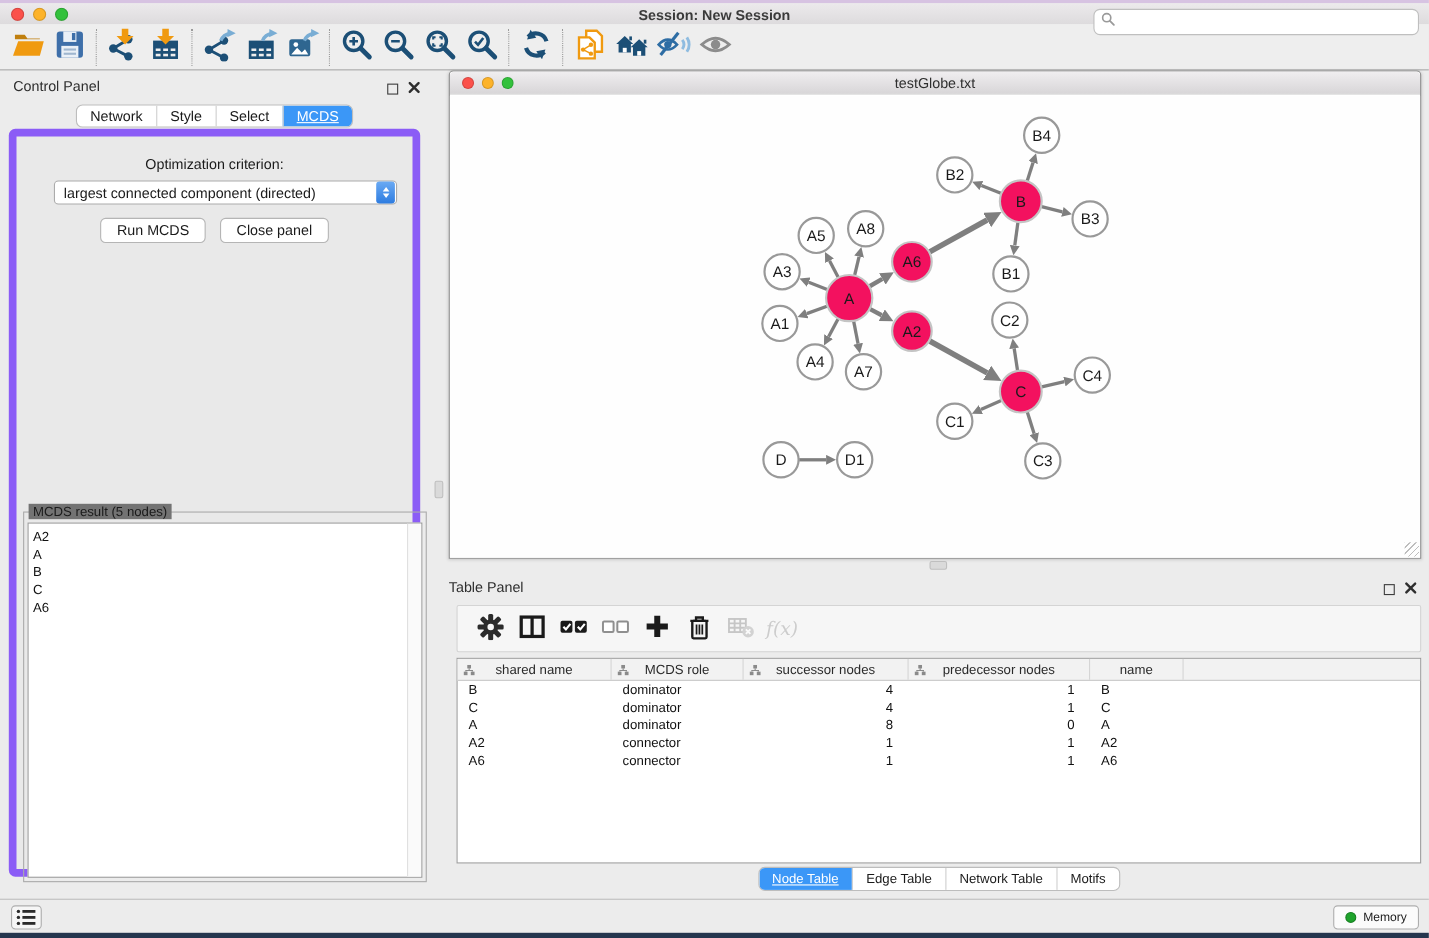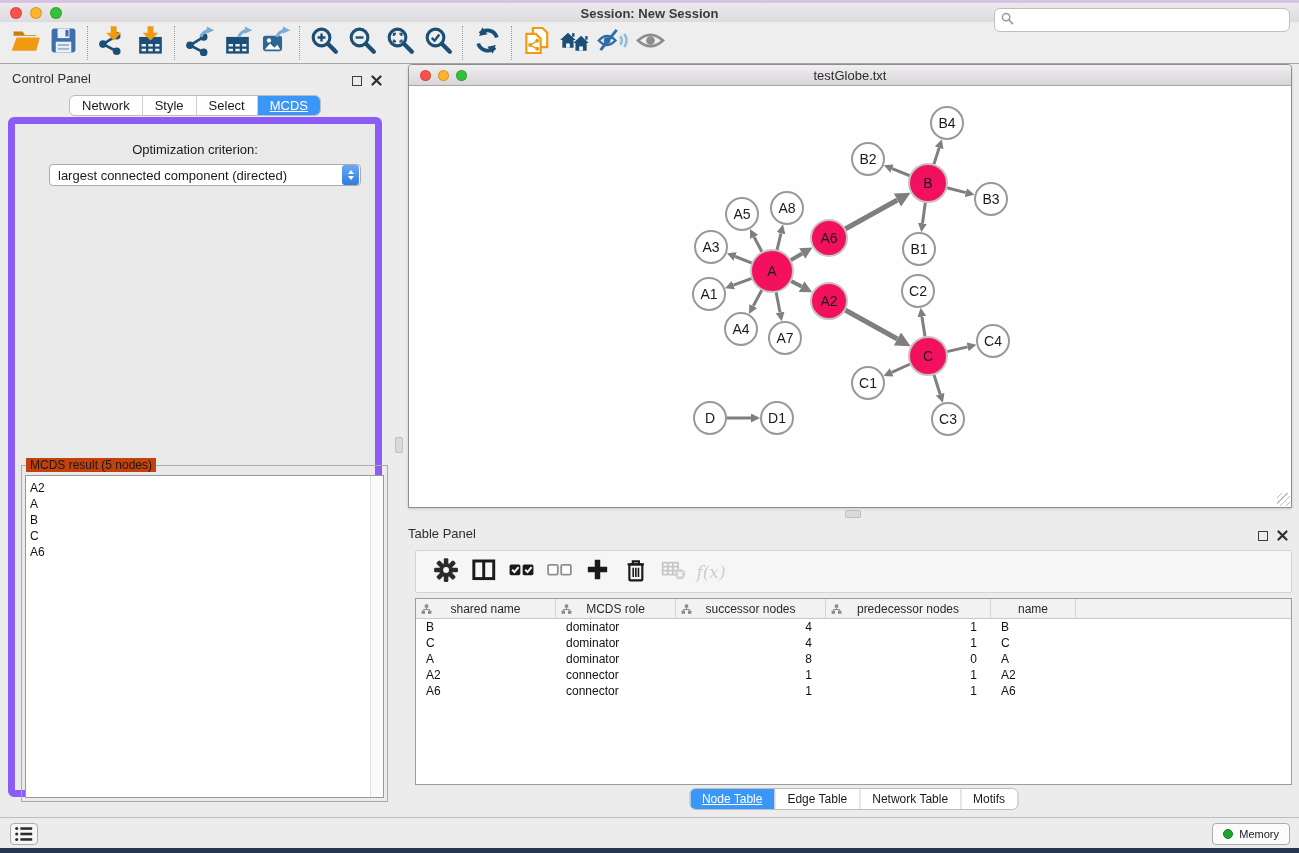--- a/index.html
+++ b/index.html
@@ -42,21 +42,21 @@
     border:1px solid #ABABAB; border-radius:4px; display:flex; align-items:center; }
   .criterion-text { flex:1; font-size:13px; color:#1A1A1A; padding-left:8px; white-space:nowrap; overflow:hidden; }
   .stepper { width:17px; height:20px; margin-right:1px; border-radius:3px;
     background:linear-gradient(#6AAAF4,#2E7CE0); display:flex; flex-direction:column; align-items:center; justify-content:center; gap:2px; }
   .stepper .up { width:0; height:0; border-left:3.5px solid transparent; border-right:3.5px solid transparent; border-bottom:4.5px solid #fff; }
   .stepper .down { width:0; height:0; border-left:3.5px solid transparent; border-right:3.5px solid transparent; border-top:4.5px solid #fff; }
   .btn-row { position:absolute; top:74px; left:0; right:0; display:flex; justify-content:center; gap:13px; }
   .push-btn { height:23px; padding:0 14px; background:#fff; border:1px solid #B5B5B5; border-radius:5px;
     font-size:13px; color:#1A1A1A; display:flex; align-items:center; }
   .result-fieldset { position:absolute; left:6px; top:341px; width:367px; height:337px; border:1px solid #ABABAB; }
-  .result-legend { position:absolute; top:-8px; left:4px; background:#c2410c; padding:0 4px; font-size:12px; color:#1A1A1A; }
+  .result-legend { position:absolute; top:-8px; left:4px; background:#737373; padding:0 4px; font-size:12px; color:#1A1A1A; }
   .result-list { position:absolute; left:3px; top:9px; right:3px; bottom:3px; background:#fff; border:1px solid #9A9A9A; overflow:hidden; }
   .result-scroll { position:absolute; right:0; top:0; bottom:0; width:13px; background:#FAFAFA; border-left:1px solid #E0E0E0; }
   .result-item { font-size:12px; line-height:16px; padding-left:4px; color:#111; }
   .result-pad { height:4px; }
 
   .v-splitter { position:absolute; left:390px; top:65px; width:18px; height:752px; }
   .v-handle { position:absolute; left:5px; top:372px; width:8px; height:16px; background:#DADADA; border:1px solid #BFBFBF; border-radius:2px; }
 
   
   .net-window { position:absolute; left:408px; top:64px; width:884px; height:444px; background:#fff;
@@ -292,20 +292,24 @@
         <div class="seg-item active">MCDS</div>
       </div>
     <div class="cp-body">
       <div class="opt-label">Optimization criterion:</div>
       <div class="criterion">
         <div class="criterion-text">largest connected component (directed)</div>
         <div class="stepper">
             <div class="up"></div>
             <div class="down"></div>
           </div>
+      </div>
+      <div class="btn-row">
+        <div class="push-btn">Run MCDS</div>
+        <div class="push-btn">Close panel</div>
       </div>
       <div class="result-fieldset">
         <div class="result-legend">MCDS result (5 nodes)</div>
         <div class="result-list" id="mcds-list">
           <div class="result-pad"></div>
           <div class="result-item">A2</div>
             <div class="result-item">A</div>
             <div class="result-item">B</div>
             <div class="result-item">C</div>
             <div class="result-item">A6</div>

